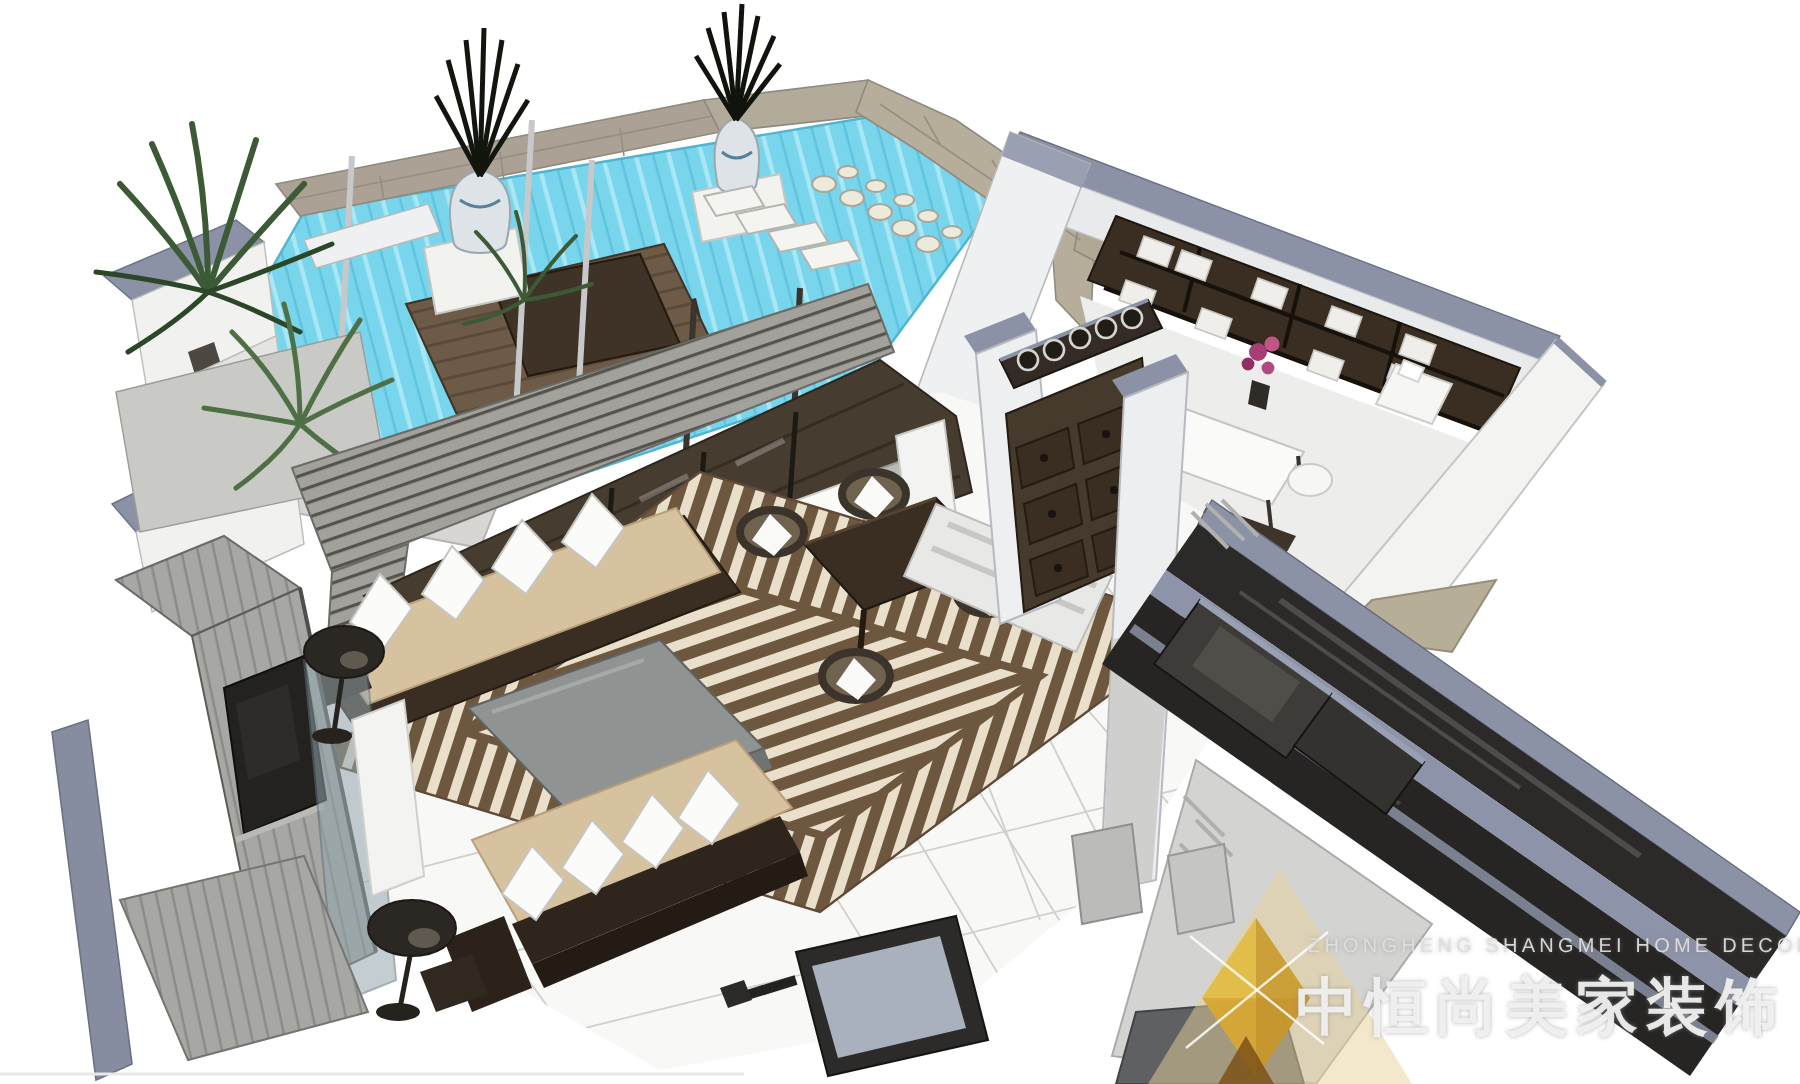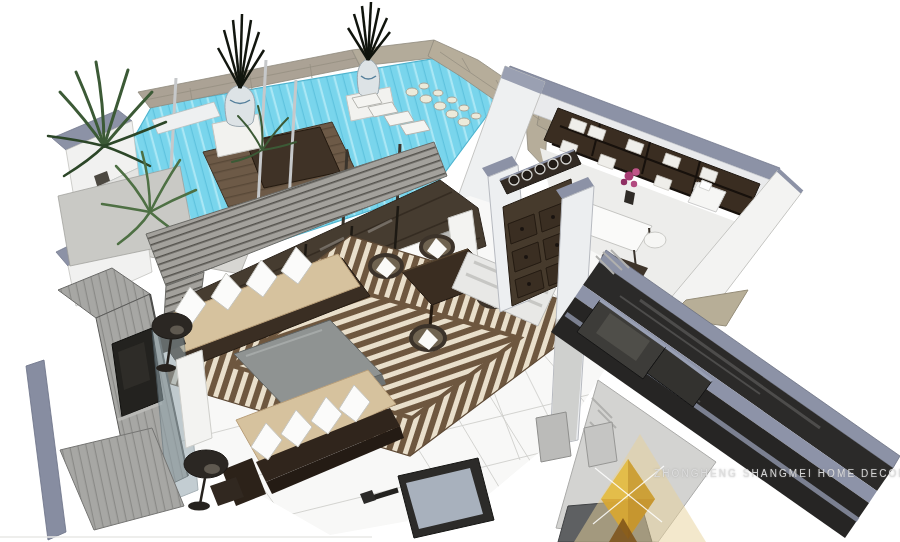--- a/index.html
+++ b/index.html
@@ -438,14 +438,15 @@
     <path d="M601,499 L655,499 L628,539 Z" fill="#d7a634" opacity="0.95"></path>
     <path d="M628,459 L655,499 L628,539 Z" fill="#b9892a" opacity="0.55"></path>
     <path d="M609,542 L637,542 L623,518 Z" fill="#7d5118" opacity="0.85"></path>
     <line x1="595" y1="468" x2="662" y2="522" stroke="#ffffff" stroke-width="1.2" opacity="0.85"></line>
     <line x1="593" y1="524" x2="664" y2="466" stroke="#ffffff" stroke-width="1.2" opacity="0.85"></line>
   </g>
 </svg>
 
 <div class="watermark">
   <div class="wm-en">ZHONGHENG SHANGMEI HOME DECORATION</div>
+  <div class="wm-cn">中恒尚美家装饰</div>
 </div>
 </div>
 
 </body></html>

